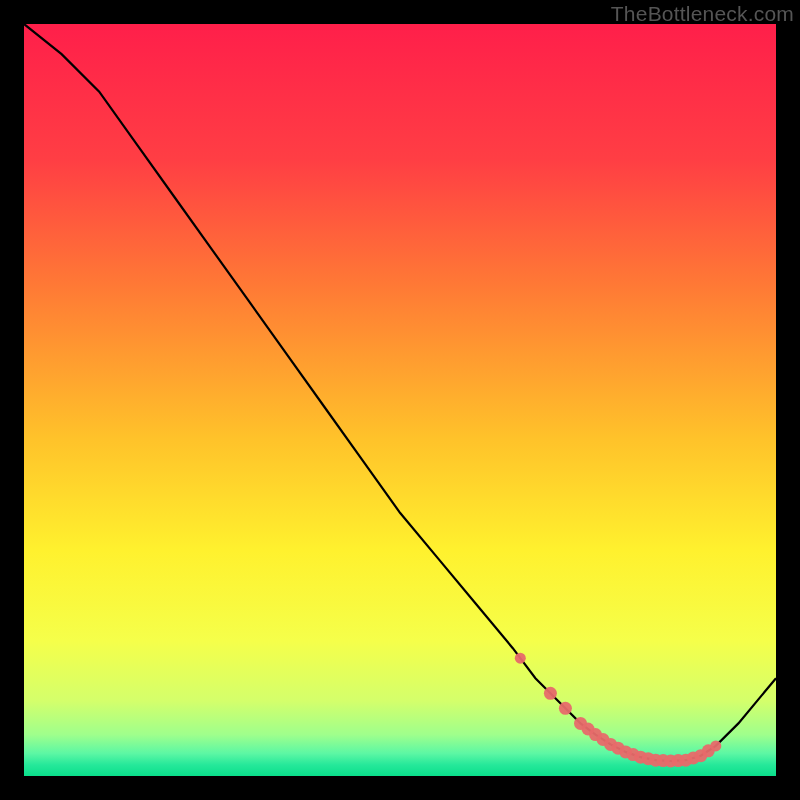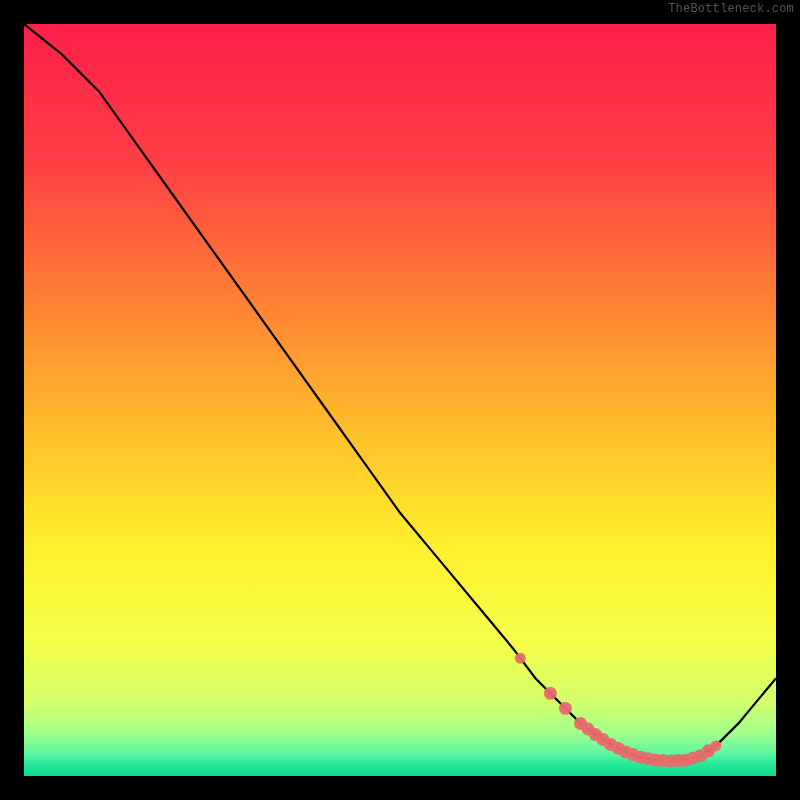--- a/index.html
+++ b/index.html
@@ -37,22 +37,22 @@
     position: absolute;
     left: 0;
     top: 0;
     width: 752px;
     height: 752px;
   }
   .attribution {
     position: absolute;
     right: 6px;
     top: 2px;
-    font-family: Liberation Mono, monospace;
-    font-size: 12px;
+    font-family: Liberation Sans, sans-serif;
+    font-size: 21px;
     color: #555;
     letter-spacing: 0.2px;
     user-select: none;
   }
 </style>
 </head>
 <body>
 
 <div class="attribution">TheBottleneck.com</div>
 

